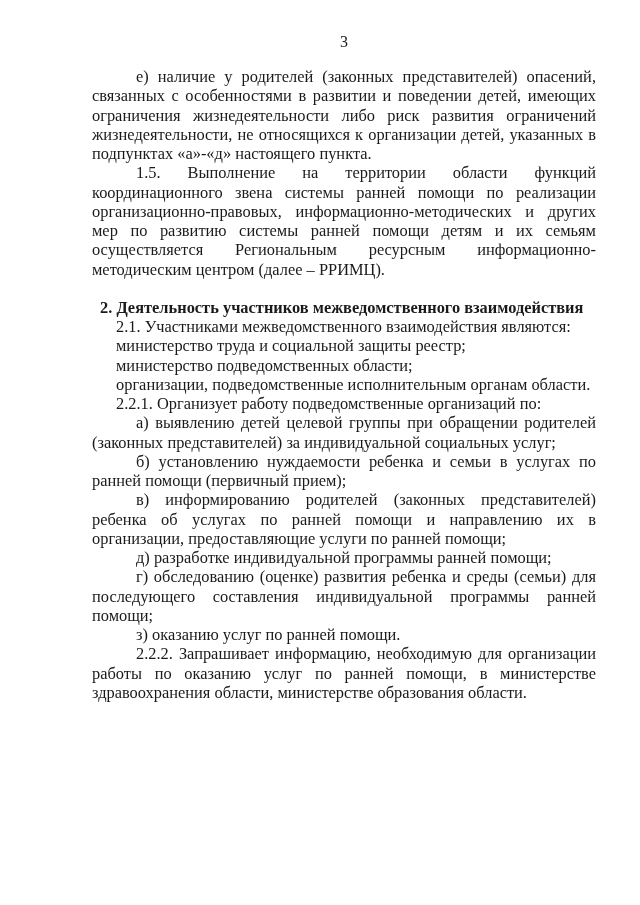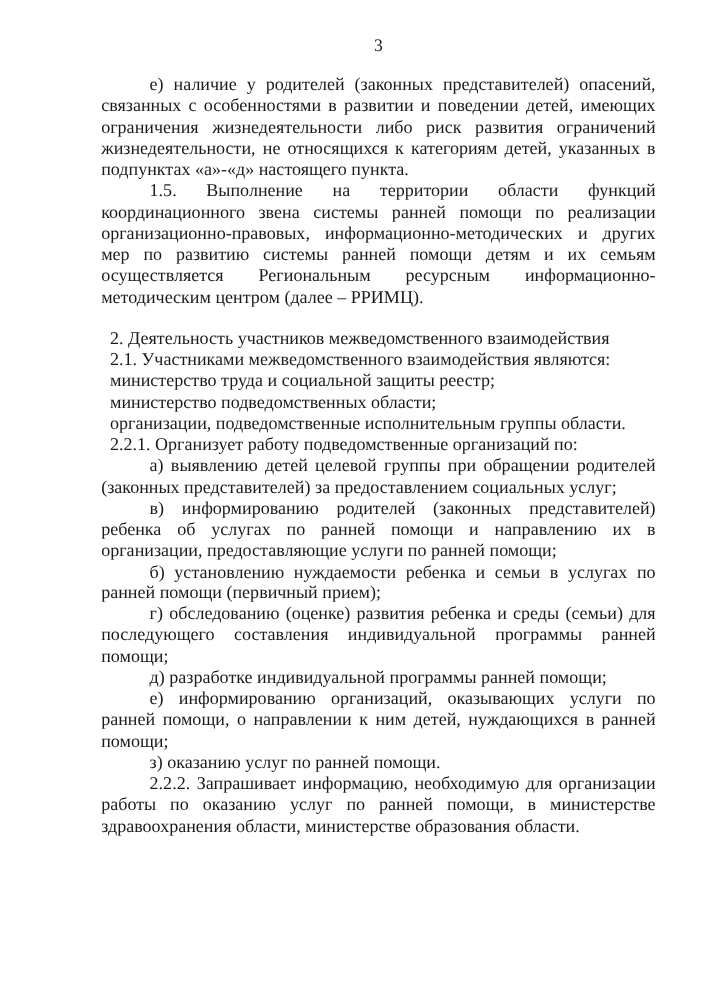--- a/index.html
+++ b/index.html
@@ -6,40 +6,39 @@
   body { width: 640px; height: 905px; overflow: hidden; position: relative; }
   .page {
     position: absolute; left: 92px; top: 0; width: 504px;
     font-family: "Liberation Serif", "DejaVu Serif", serif;
     font-size: 16.4px; line-height: 19.25px; color: #1a1a1a;
   }
   .page-num { position: absolute; top: 32px; left: 0; width: 504px; text-align: center; font-size: 16px; }
   .body { position: absolute; top: 67px; left: 0; width: 504px; }
   p { margin: 0; text-align: justify; text-align-last: left; }
   p.ind { text-indent: 44px; }
-  p.sub { text-indent: 8px; }
-  p.heading { font-weight: normal; text-indent: 8px; margin-top: 19px; }
+  p.sub { text-indent: 8px; margin-left: 16px; }
+  p.heading { font-weight: bold; text-indent: 8px; margin-top: 19px; }
 </style>
 </head>
 <body>
 
 <div class="page">
   <div class="page-num">3</div>
   <div class="body">
-    <p class="ind">е) наличие у родителей (законных представителей) опасений, связанных с особенностями в развитии и поведении детей, имеющих ограничения жизнедеятельности либо риск развития ограничений жизнедеятельности, не относящихся к категориям детей, указанных в подпунктах «а»-«д» настоящего пункта.</p>
+    <p class="ind">е) наличие у родителей (законных представителей) опасений, связанных с особенностями в развитии и поведении детей, имеющих ограничения жизнедеятельности либо риск развития ограничений жизнедеятельности, не относящихся к организации детей, указанных в подпунктах «а»-«д» настоящего пункта.</p>
     <p class="ind">1.5. Выполнение на территории области функций координационного звена системы ранней помощи по реализации организационно-правовых, информационно-методических и других мер по развитию системы ранней помощи детям и их семьям осуществляется Региональным ресурсным информационно-методическим центром (далее – РРИМЦ).</p>
     <p class="heading">2. Деятельность участников межведомственного взаимодействия</p>
     <p class="sub">2.1. Участниками межведомственного взаимодействия являются:</p>
     <p class="sub">министерство труда и социальной защиты реестр;</p>
     <p class="sub">министерство подведомственных области;</p>
-    <p class="sub">организации, подведомственные исполнительным группы области.</p>
+    <p class="sub">организации, подведомственные исполнительным органам области.</p>
     <p class="sub">2.2.1. Организует работу подведомственные организаций по:</p>
-    <p class="ind">а) выявлению детей целевой группы при обращении родителей (законных представителей) за предоставлением социальных услуг;</p>
+    <p class="ind">а) выявлению детей целевой группы при обращении родителей (законных представителей) за индивидуальной социальных услуг;</p>
+    <p class="ind">б) установлению нуждаемости ребенка и семьи в услугах по ранней помощи (первичный прием);</p>
     <p class="ind">в) информированию родителей (законных представителей) ребенка об услугах по ранней помощи и направлению их в организации, предоставляющие услуги по ранней помощи;</p>
-    <p class="ind">б) установлению нуждаемости ребенка и семьи в услугах по ранней помощи (первичный прием);</p>
+    <p class="ind">д) разработке индивидуальной программы ранней помощи;</p>
     <p class="ind">г) обследованию (оценке) развития ребенка и среды (семьи) для последующего составления индивидуальной программы ранней помощи;</p>
-    <p class="ind">д) разработке индивидуальной программы ранней помощи;</p>
-    <p class="ind">е) информированию организаций, оказывающих услуги по ранней помощи, о направлении к ним детей, нуждающихся в ранней помощи;</p>
     <p class="ind">з) оказанию услуг по ранней помощи.</p>
     <p class="ind">2.2.2. Запрашивает информацию, необходимую для организации работы по оказанию услуг по ранней помощи, в министерстве здравоохранения области, министерстве образования области.</p>
 
   </div>
 </div>
 
 </body></html>

